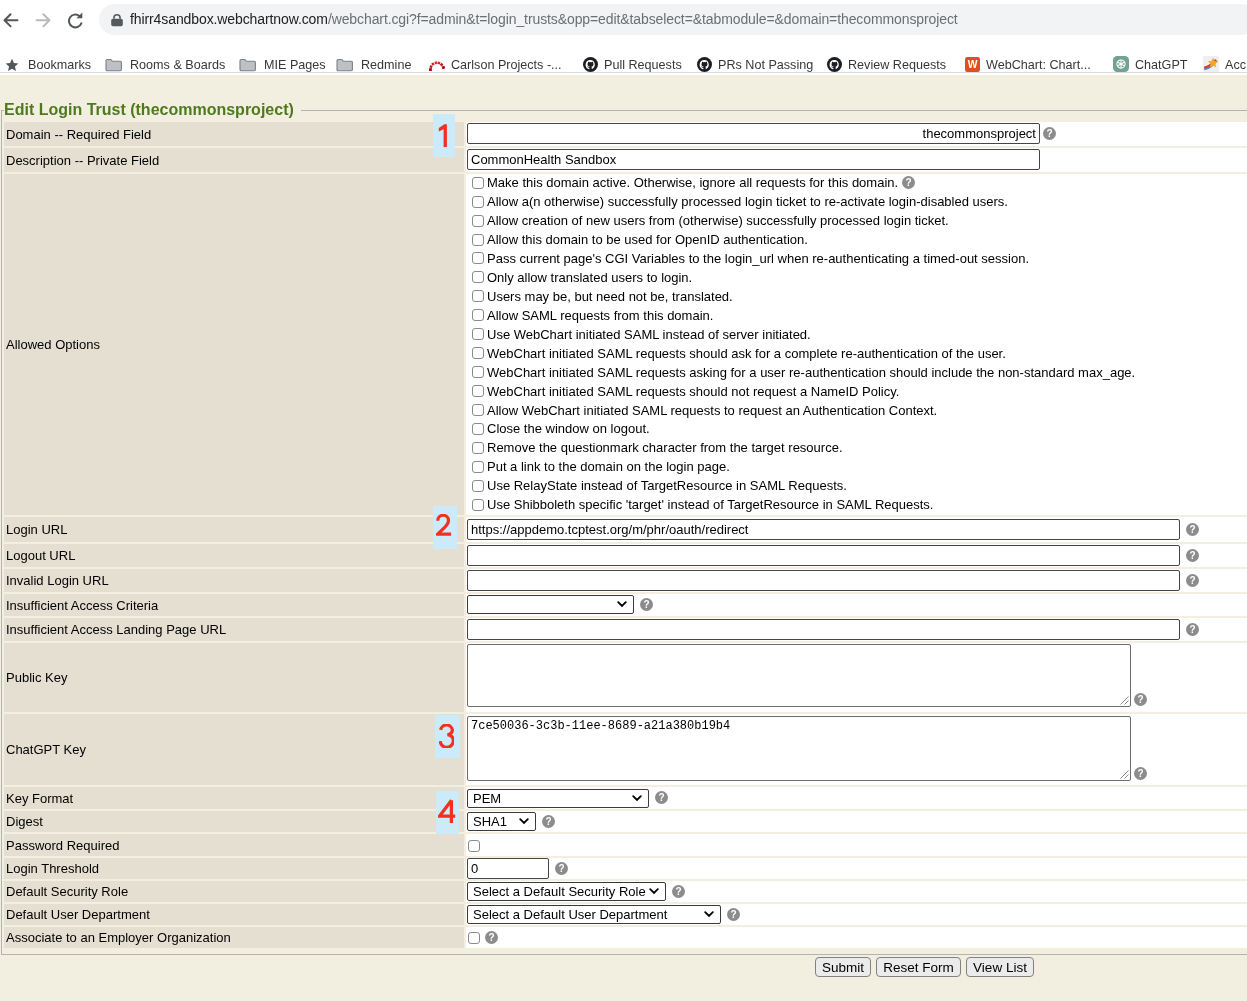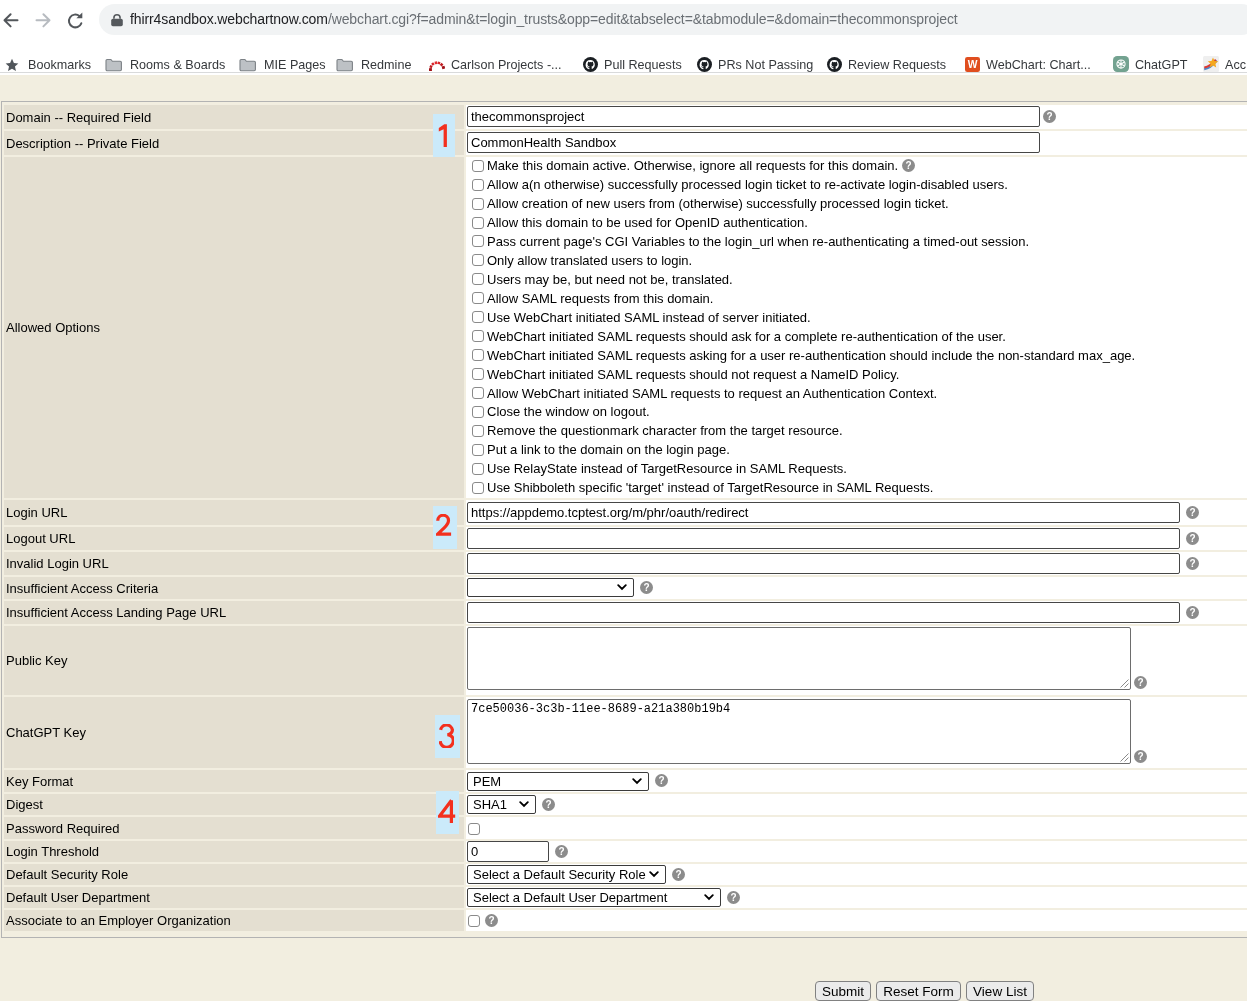--- a/index.html
+++ b/index.html
@@ -32,38 +32,39 @@
 .sel svg.chev { position:absolute; right:6px; top:5px; }
 .cb { display:inline-block; width:10px; height:10px; border:1px solid #8a8a8a; border-radius:3px;
   background:#fff; vertical-align:middle; }
 .ta { border:1px solid #6d6d6d; border-radius:2px; background:#fff; font-family:"Liberation Mono",monospace;
   font-size:12px; padding:2px 3px; resize:none; vertical-align:bottom; color:#000; }
 .hlp { vertical-align:middle; }
 .tawrap { position:relative; display:inline-block; vertical-align:bottom; }
 .grip { position:absolute; right:2px; bottom:2px; }
 .opt { line-height:18.95px; white-space:nowrap; }
 .opt .cb { margin:-2px 3px 0 5px; }
-.btnrow { position:absolute; left:815px; top:882px; display:flex; gap:5px;margin-top:24px; }
+.btnrow { position:absolute; left:815px; top:882px; display:flex; gap:5px; }
 .btn { height:17px; padding:1px 0 0 0; background:#ebebeb; border:1px solid #818181; border-radius:4px;
   font-size:13.5px; color:#000; text-align:center; line-height:17px; }
 
 
 .ann { position:absolute; background:#cbeafa; z-index:9; text-align:center;
   font-size:31px; color:#f3301f; font-weight:normal; }
 </style>
 </head>
 <body>
 
 <div class="page">
 <fieldset class="main">
+<legend class="t">Edit Login Trust (thecommonsproject)</legend>
 <table class="f">
 <tbody>
           <tr>
             <td class="l" style="height:24px">Domain -- Required Field</td>
-    <td class="v"><input class="txt" style="width: 565px;" value="thecommonsproject"><span class="hlp" style="margin-left:3px"><svg class="hlpi" width="13" height="13" viewBox="0 0 13 13" style="vertical-align:middle; margin-top:-3px">
+    <td class="v"><input class="txt" style="width: 565px; text-align: right;" value="thecommonsproject"><span class="hlp" style="margin-left:3px"><svg class="hlpi" width="13" height="13" viewBox="0 0 13 13" style="vertical-align:middle; margin-top:-3px">
                   <circle cx="6.5" cy="6.5" r="6.5" fill="#8c8c8c"></circle>
                   <text x="6.5" y="9.8" font-size="10" font-weight="bold" fill="#fff" text-anchor="middle" font-family="Liberation Sans, sans-serif">?</text>
                 </svg></span></td>
           </tr>
 <tr>
             <td class="l" style="height:24px">Description -- Private Field</td>
     <td class="v"><input class="txt" style="width: 565px;" value="CommonHealth Sandbox"></td>
           </tr>
 <tr>
             <td class="l" style="height:338px">Allowed Options</td>

